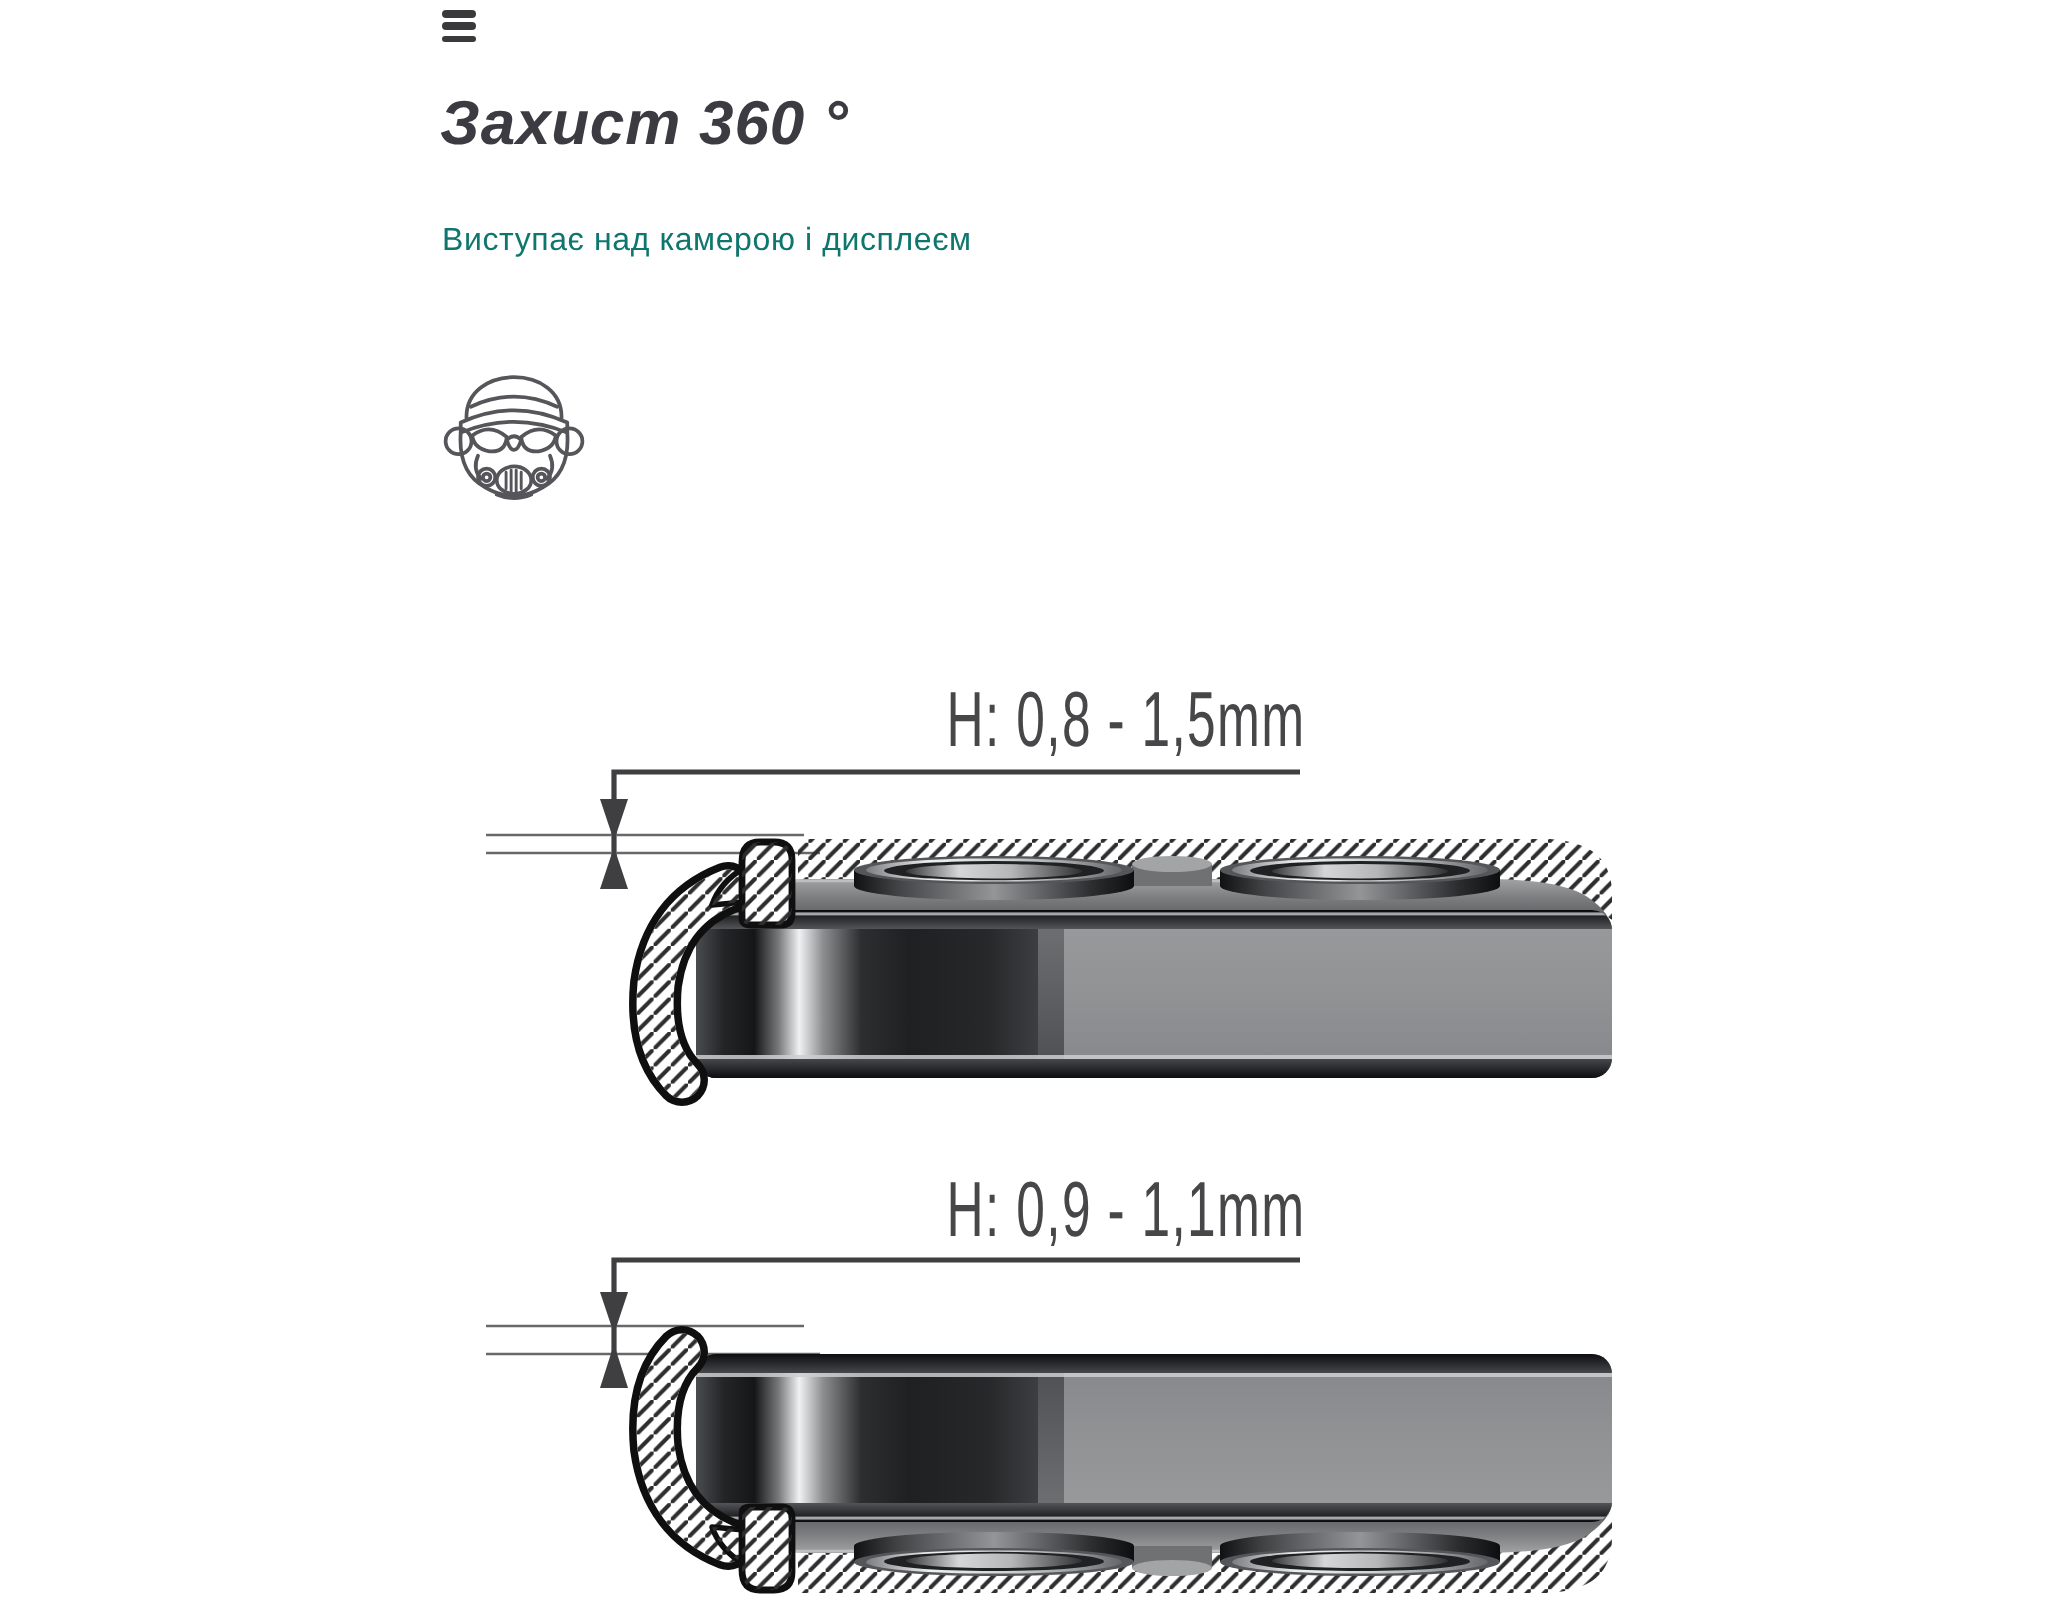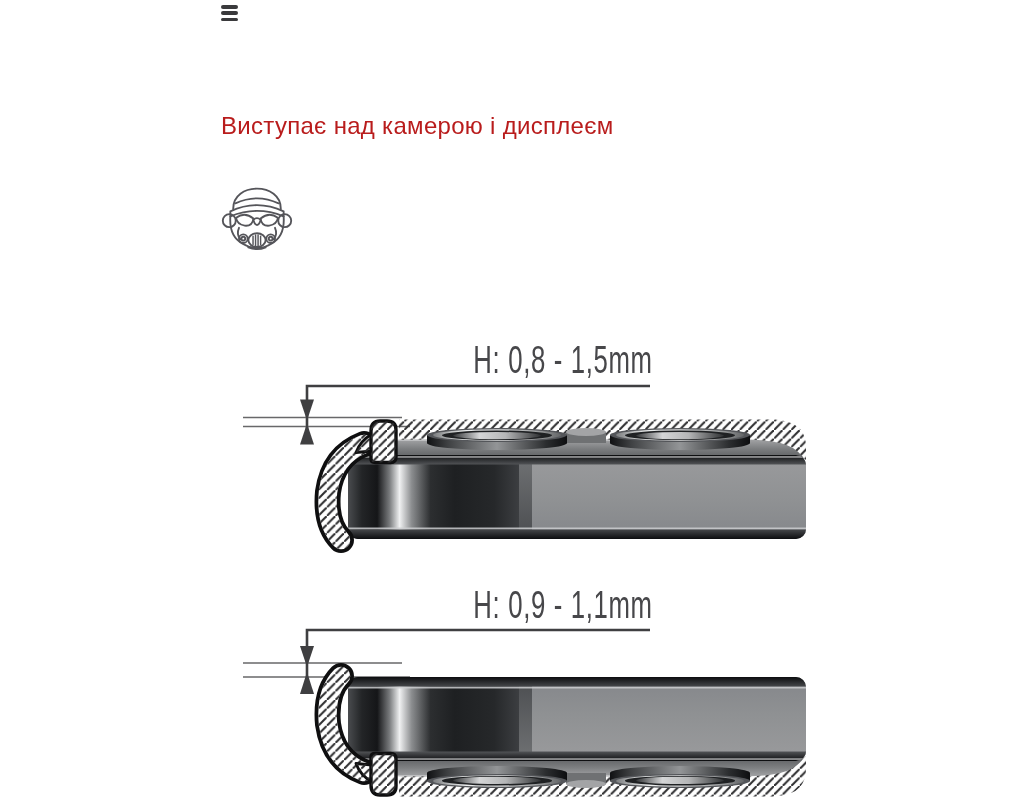--- a/index.html
+++ b/index.html
@@ -2,37 +2,38 @@
 <html><head>
 <meta charset="utf-8">
 <style>
   html,body{margin:0;padding:0;background:#ffffff;}
   .page{position:relative;width:1024px;height:800px;background:#ffffff;overflow:hidden;
         font-family:"Liberation Sans", sans-serif;}
   .menu-icon{position:absolute;left:221px;top:5px;width:18px;height:17px;cursor:pointer;}
   .menu-icon .bar{display:block;width:17px;height:3.6px;background:#3a3a3c;border-radius:2px;margin-bottom:2.8px;}
   .page-title{position:absolute;left:220px;top:44px;margin:0;font-size:31px;font-weight:800;
         font-style:italic;color:#3b3b41;letter-spacing:0.4px;}
-  .page-subtitle{position:absolute;left:221px;top:112px;margin:0;font-size:24px;font-weight:400;
-        color:#b91c1c;letter-spacing:0.3px;}
+  .page-subtitle{position:absolute;left:221px;top:112px;margin:0;font-size:16px;font-weight:400;
+        color:#0f766e;letter-spacing:0.3px;}
   .brand-icon{position:absolute;left:221px;top:170px;width:72px;height:84px;}
   .diagram-layer{position:absolute;left:0;top:0;width:1024px;height:800px;}
   .dim-label{font-family:"Liberation Sans", sans-serif;font-size:39px;fill:#47474a;letter-spacing:1px;}
 </style>
 </head>
 <body>
 
 <div class="page">
 
   <div class="menu-icon">
     <span class="bar"></span>
     <span class="bar"></span>
     <span class="bar"></span>
   </div>
 
+  <h1 class="page-title">Захист 360 °</h1>
   <p class="page-subtitle">Виступає над камерою і дисплеєм</p>
 
   <svg class="brand-icon" viewBox="0 0 100 112" fill="none" stroke="#55555a" stroke-width="2.6" stroke-linecap="round" stroke-linejoin="round">
     <path d="M17,52 C16,14 84,14 83,52"></path>
     <path d="M20,44 Q50,30 80,44"></path>
     <path d="M13,55 Q50,38 87,55 L87,62 Q50,47 13,62 Z"></path>
     <path d="M21,64 Q33,55 45,65 Q44,76 33,75 Q22,73 21,64 Z"></path>
     <path d="M79,64 Q67,55 55,65 Q56,76 67,75 Q78,73 79,64 Z"></path>
     <path d="M45,67 Q50,62 55,67 Q53,74 50,74 Q47,74 45,67 Z"></path>
     <circle cx="11.5" cy="68" r="9"></circle>

